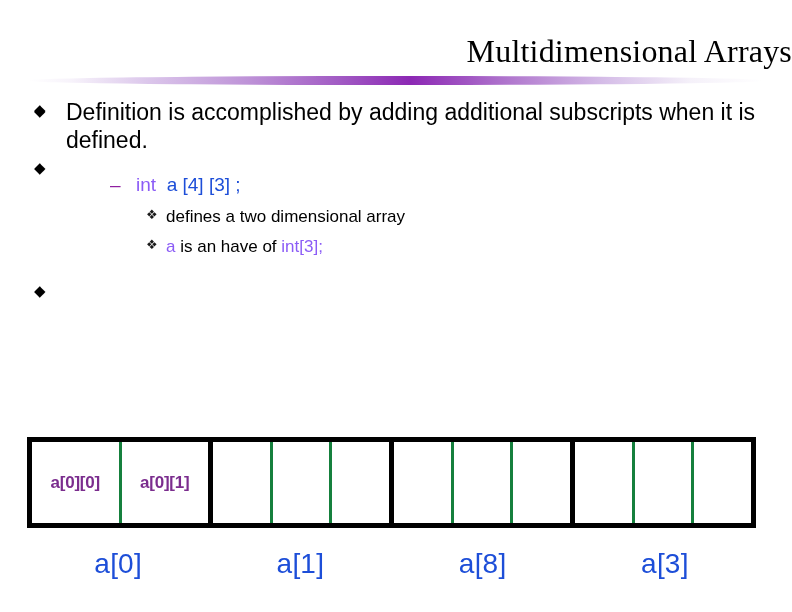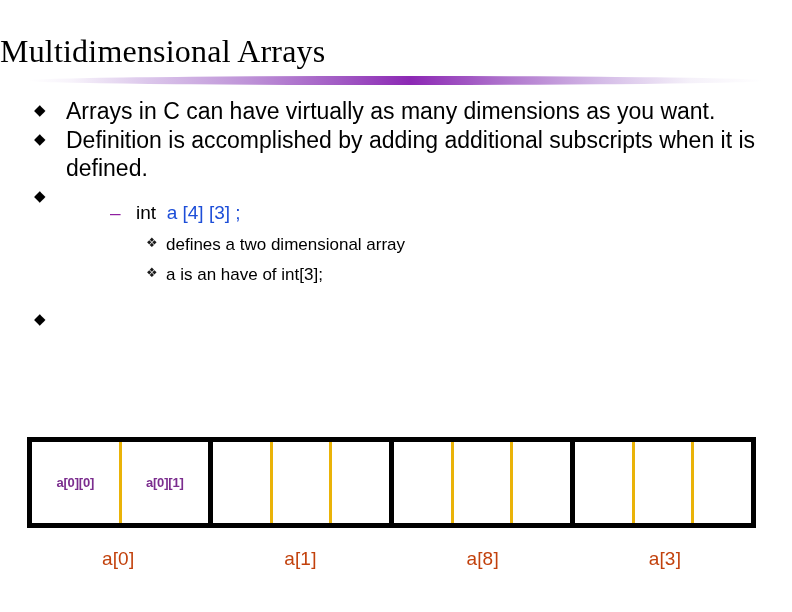--- a/index.html
+++ b/index.html
@@ -14,21 +14,21 @@
     overflow: hidden;
     position: relative;
   }
 
   
   .slide-title {
     position: absolute;
     top: 33px;
     left: 0;
     width: 792px;
-    text-align: left;
+    text-align: right;
     font-family: "Liberation Serif", serif;
     font-size: 32px;
     color: #000000;
     letter-spacing: 0.2px;
     white-space: nowrap;
   }
 
   .title-rule {
     position: absolute;
     top: 76px;
@@ -100,21 +100,21 @@
     color: #000000;
     margin-top: 9px;
   }
   .lvl3 > .mk {
     position: absolute;
     left: 0px;
     top: 1px;
     font-size: 13px;
     color: #1a1a1a;
   }
-  .purple-lt { color: #000000; }
+  .purple-lt { color: #8b5cf6; }
   .maroon    { color: #1d4ed8; }
 
   
   .mem-wrap {
     position: absolute;
     left: 27px;
     top: 437px;
     width: 729px;
     height: 91px;
   }
@@ -136,57 +136,56 @@
     border-left: 5px solid #000000;
   }
   .mem-cell {
     flex: 1 1 0;
     background: #ffffff;
     height: 100%;
     box-sizing: border-box;
     display: flex;
     align-items: center;
     justify-content: center;
-    font-size: 13px;
+    font-size: 17px;
     font-weight: bold;
     color: #7B2D8E;
     letter-spacing: -0.2px;
     overflow: hidden;
   }
   .mem-cell + .mem-cell {
-    border-left: 3px solid #eab308;
+    border-left: 3px solid #15803d;
   }
 
   .mem-labels {
     position: absolute;
     left: 27px;
     top: 548px;
     width: 729px;
     display: flex;
   }
   .mem-label {
     flex: 1 1 0;
     text-align: center;
-    font-size: 19px;
-    color: #c2410c;
+    font-size: 28px;
+    color: #1d4ed8;
     letter-spacing: 0.2px;
   }
 </style>
 </head>
 <body>
 
 <div class="slide-title">Multidimensional Arrays</div>
 
 <div class="title-rule"></div>
 
 <div class="bullets">
 
   <div class="lvl1">
     <span class="mk">◆</span>
-    <span>Arrays in C can have virtually as many dimensions as you want.</span>
   </div>
 
   <div class="lvl1">
     <span class="mk">◆</span>
     <span>Definition is accomplished by adding additional subscripts when it is defined.</span>
   </div>
 
   <div class="lvl1">
     <span class="mk">◆</span>
   </div>

